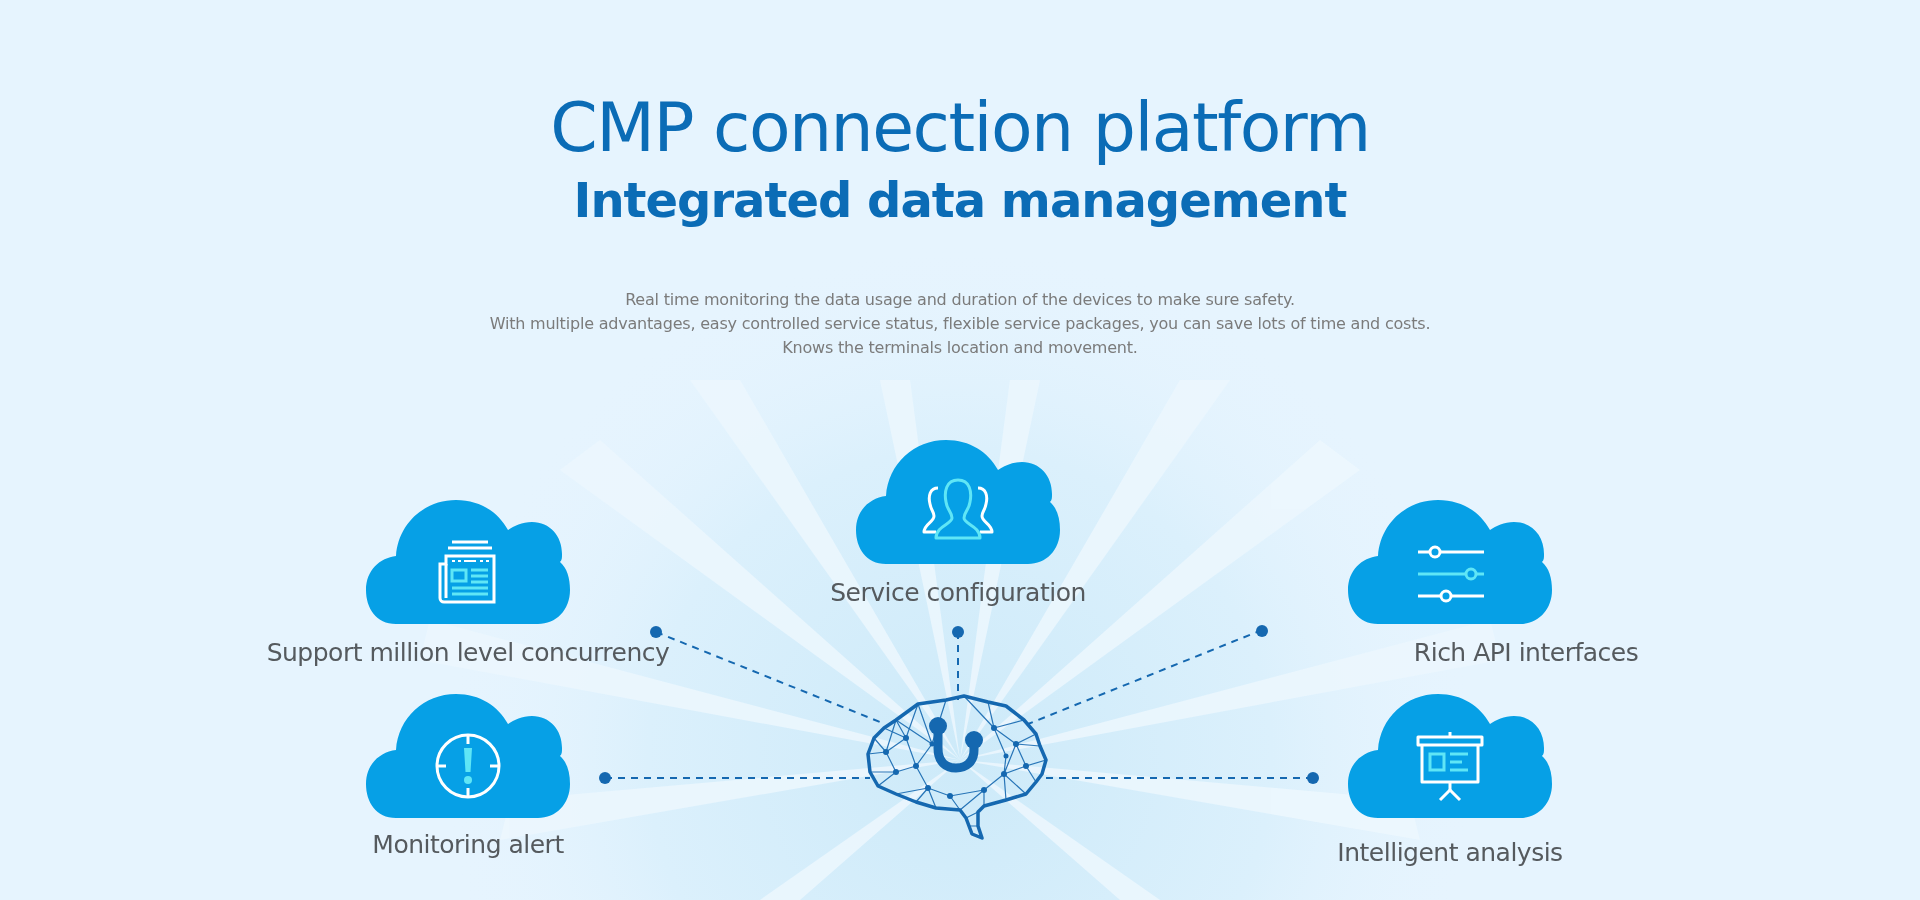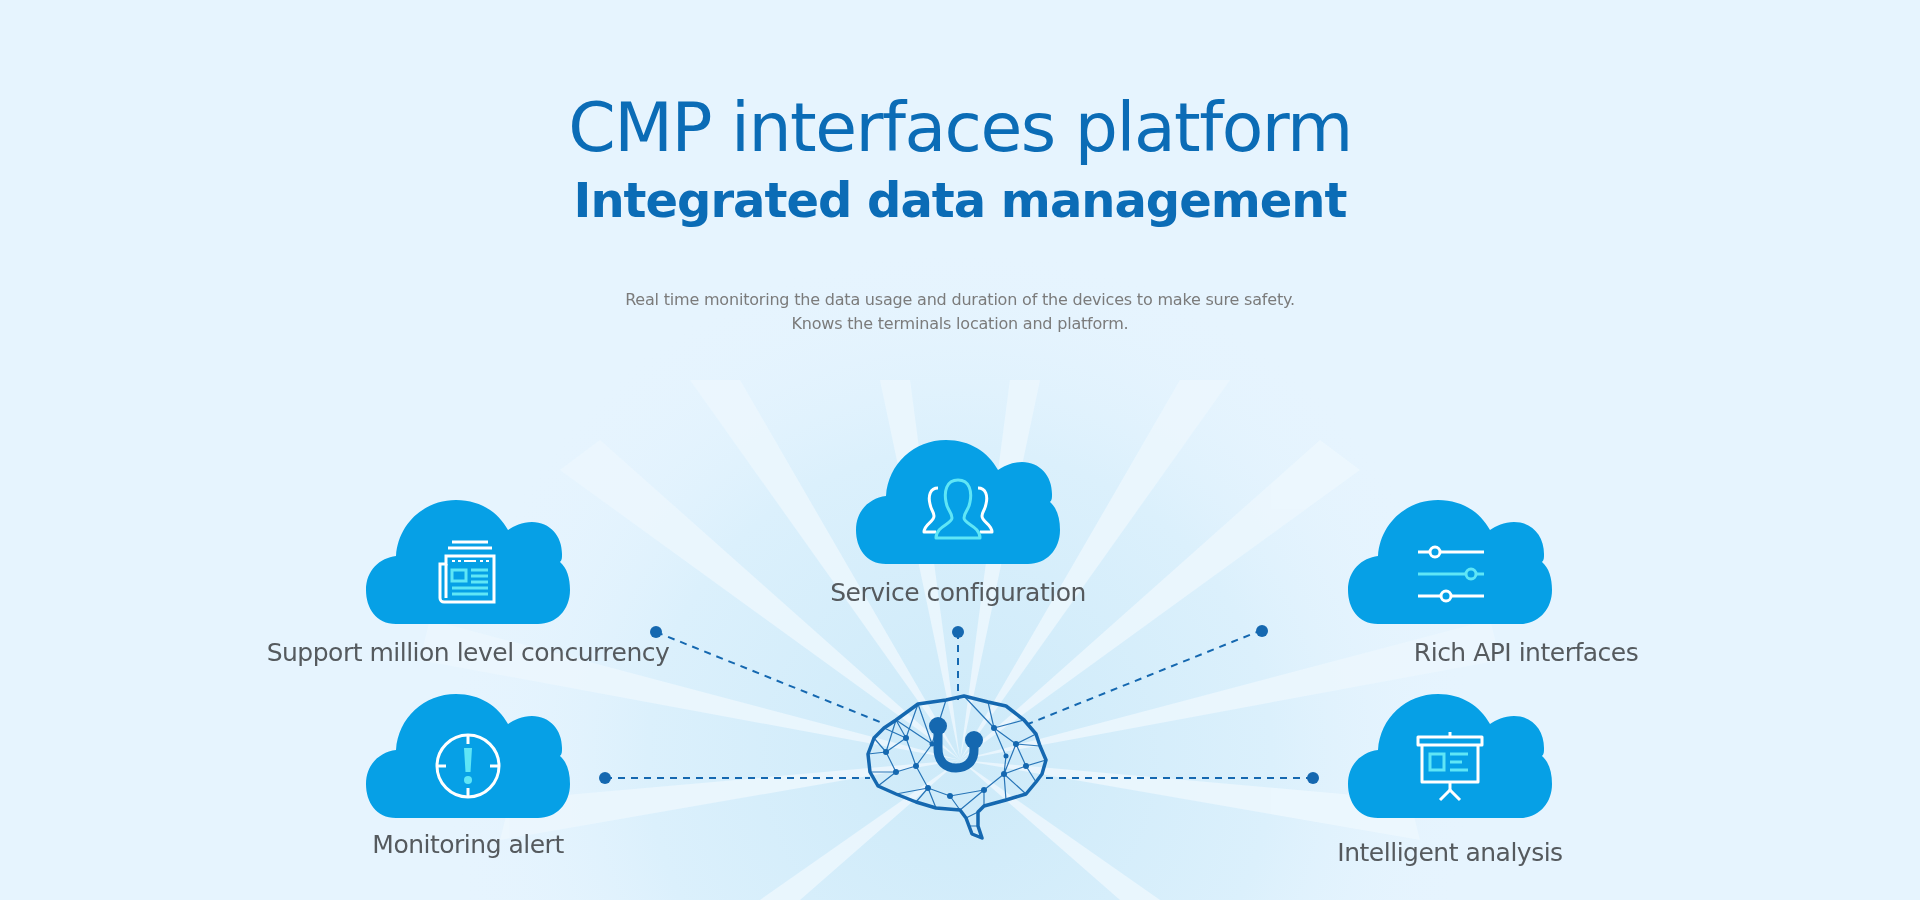--- a/index.html
+++ b/index.html
@@ -56,26 +56,27 @@
     <polygon points="960,760 1490,620 1500,660"></polygon>
     <polygon points="960,760 880,380 910,380"></polygon>
     <polygon points="960,760 1010,380 1040,380"></polygon>
     <polygon points="960,760 500,840 510,800"></polygon>
     <polygon points="960,760 1410,800 1420,840"></polygon>
     <polygon points="960,760 760,900 800,900"></polygon>
     <polygon points="960,760 1120,900 1160,900"></polygon>
   </g>
 </svg>
 
-<div class="title-1">CMP interfaces platform</div>
+<div class="title-1">CMP connection platform</div>
 <div class="title-2">Integrated data management</div>
 
 <div class="desc">
   <div>Real time monitoring the data usage and duration of the devices to make sure safety.</div>
-  <div>Knows the terminals location and platform.</div>
+  <div>With multiple advantages, easy controlled service status, flexible service packages, you can save lots of time and costs.</div>
+  <div>Knows the terminals location and movement.</div>
 </div>
 
 <svg class="links" width="1920" height="900" viewBox="0 0 1920 900">
   <g stroke="#1568b0" stroke-width="2" stroke-dasharray="7,6" fill="none">
     <line x1="656" y1="632" x2="880" y2="722"></line>
     <line x1="958" y1="632" x2="958" y2="700"></line>
     <line x1="1262" y1="630" x2="1028" y2="724"></line>
     <line x1="605" y1="778" x2="870" y2="778"></line>
     <line x1="1046" y1="778" x2="1313" y2="778"></line>
   </g>

